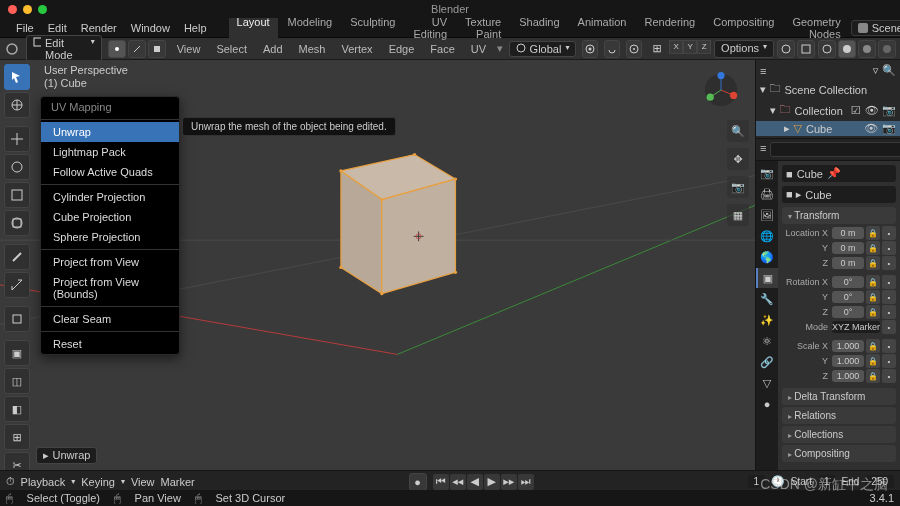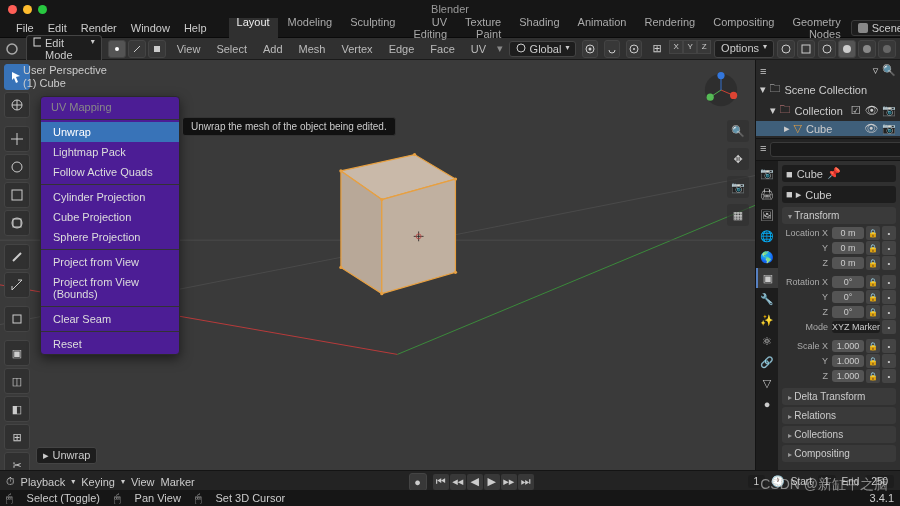--- a/index.html
+++ b/index.html
@@ -32,24 +32,24 @@
 .iconbtn.flat { background: transparent; border: none; }
 .iconbtn.on { background: #545454; }
 .hdr-menuword { padding: 0 5px; color: #bbb; }
 
 
 .main { display: flex; height: calc(506px - 18px - 20px - 22px - 14px - 22px); }
 .viewport { flex: 1; position: relative; background: #3a3a3a; overflow: hidden; }
 .left-toolbar { position: absolute; left: 4px; top: 4px; width: 26px; display: flex; flex-direction: column; gap: 2px; z-index: 2; }
 .left-toolbar .tb { width: 26px; height: 26px; background: #303030; border: 1px solid #444; border-radius: 3px; display:flex;align-items:center;justify-content:center; }
 .left-toolbar .tb.active { background: #3873b8; border-color:#3873b8; }
-.inspect-label { position: absolute; top: 4px; left: 23px; color: #ddd; font-size: 10px; line-height: 13px; z-index:2;}
-
-
-.uvmenu { position: absolute; left: 40px; top: 36px; width: 140px; background: #4c1d95; border: 1px solid #2a2a2a; border-radius: 4px; z-index: 10; box-shadow: 0 4px 12px rgba(0,0,0,0.5); }
+.inspect-label { position: absolute; top: 4px; left: 44px; color: #ddd; font-size: 10px; line-height: 13px; z-index:2;}
+
+
+.uvmenu { position: absolute; left: 40px; top: 36px; width: 140px; background: #000000; border: 1px solid #2a2a2a; border-radius: 4px; z-index: 10; box-shadow: 0 4px 12px rgba(0,0,0,0.5); }
 .uvmenu .head { padding: 4px 10px; color: #888; }
 .uvmenu .item { padding: 4px 12px; color: #ddd; }
 .uvmenu .item.hl { background: #3873b8; color: #fff; }
 .uvmenu .sep { height: 1px; background: #333; margin: 2px 0; }
 .tooltip { position: absolute; left: 182px; top: 57px; background: #111; border: 1px solid #333; padding: 3px 8px; color: #ccc; border-radius: 3px; z-index: 11; font-size:10px;}
 
 
 .grid { position: absolute; inset: 0; }
 .cube3d { position: absolute; left: 300px; top: 70px; width: 180px; height: 180px; }
 .axis-gizmo { position: absolute; right: 16px; top: 12px; width: 36px; height: 36px; }

